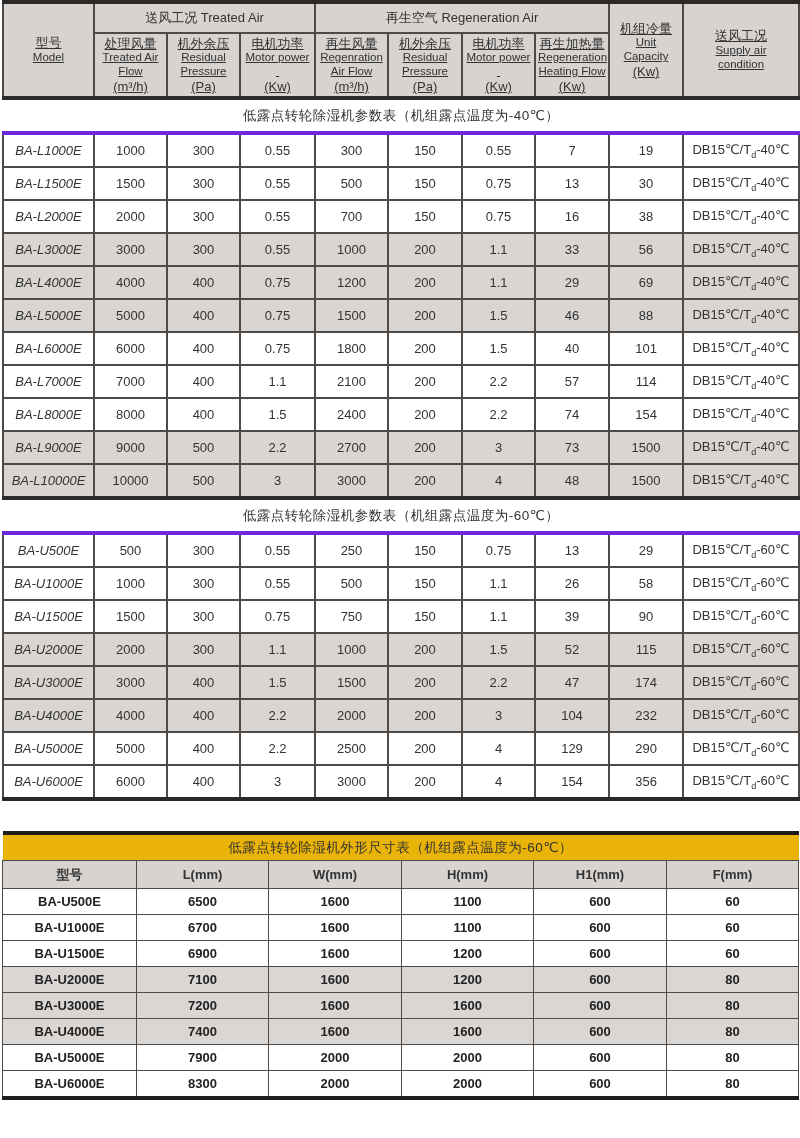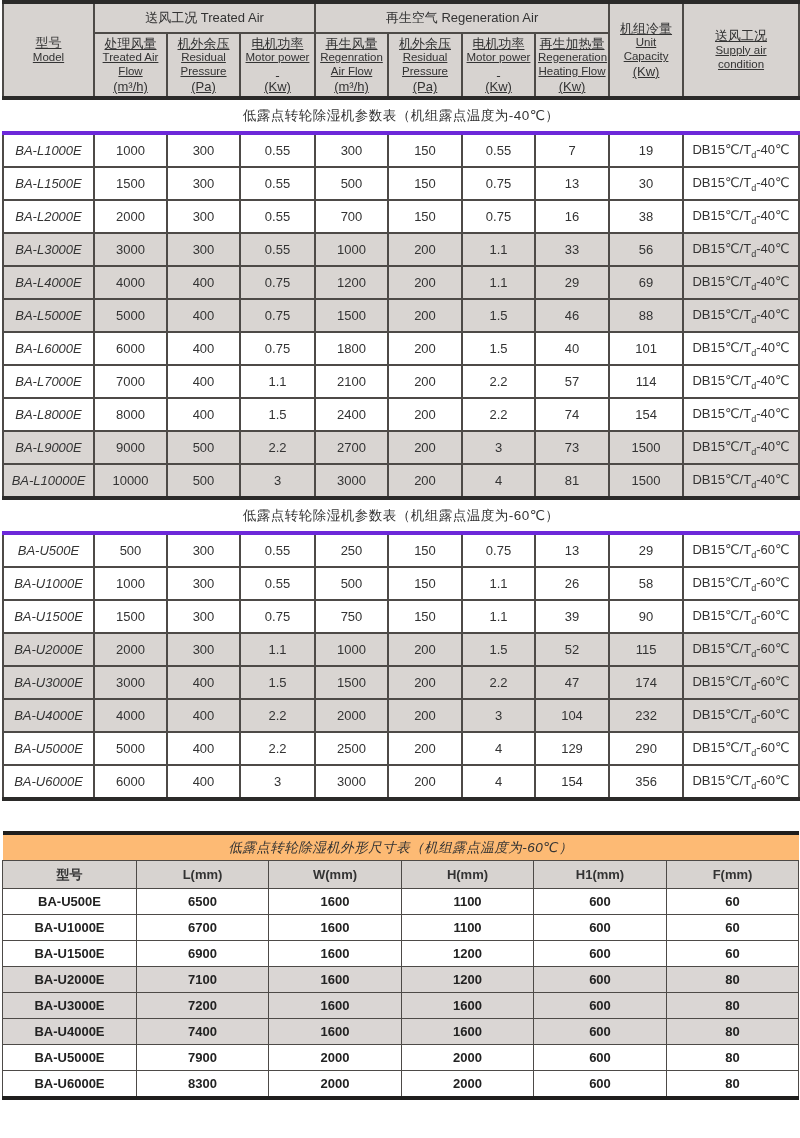--- a/index.html
+++ b/index.html
@@ -62,26 +62,25 @@
   .dim-table th, .dim-table td {
     border: 1px solid #4d4a47;
     text-align: center;
     vertical-align: middle;
     font-size: 13px;
     padding: 0 2px;
   }
   .dim-table .dim-title-row td {
     border-left: none; border-right: none;
     border-top: 4px solid #1f1e1d;
-    background: #fdba74;
+    background: #eab308;
     height: 25px;
     font-size: 13.5px;
     font-weight: 400;
     letter-spacing: 0.5px;
-    font-style: italic;
   }
   .dim-table thead + tbody tr td { }
   .dim-table .dim-header-row th {
     background: #d7d3d0;
     font-weight: 700;
     height: 27px;
   }
   .dim-table tbody td { height: 25px; background: #ffffff; font-weight: 700; color: #222; }
   .dim-table tbody tr.shaded td { background: #dad6d4; }
   .dim-table tbody tr:last-child td { border-bottom: 4px solid #1f1e1d; }
@@ -300,21 +299,21 @@
           <td>DB15℃/T<sub class="cond-sub">d</sub>-40℃</td>
         </tr>
         <tr class="shaded">
           <td class="model-cell">BA-L10000E</td>
           <td>10000</td>
           <td>500</td>
           <td>3</td>
           <td>3000</td>
           <td>200</td>
           <td>4</td>
-          <td>81</td>
+          <td>48</td>
           <td>1500</td>
           <td>DB15℃/T<sub class="cond-sub">d</sub>-40℃</td>
         </tr>
         <tr class="section-title-row">
           <td colspan="10">低露点转轮除湿机参数表（机组露点温度为-60℃）</td>
         </tr>
         <tr>
           <td class="model-cell">BA-U500E</td>
           <td>500</td>
           <td>300</td>

